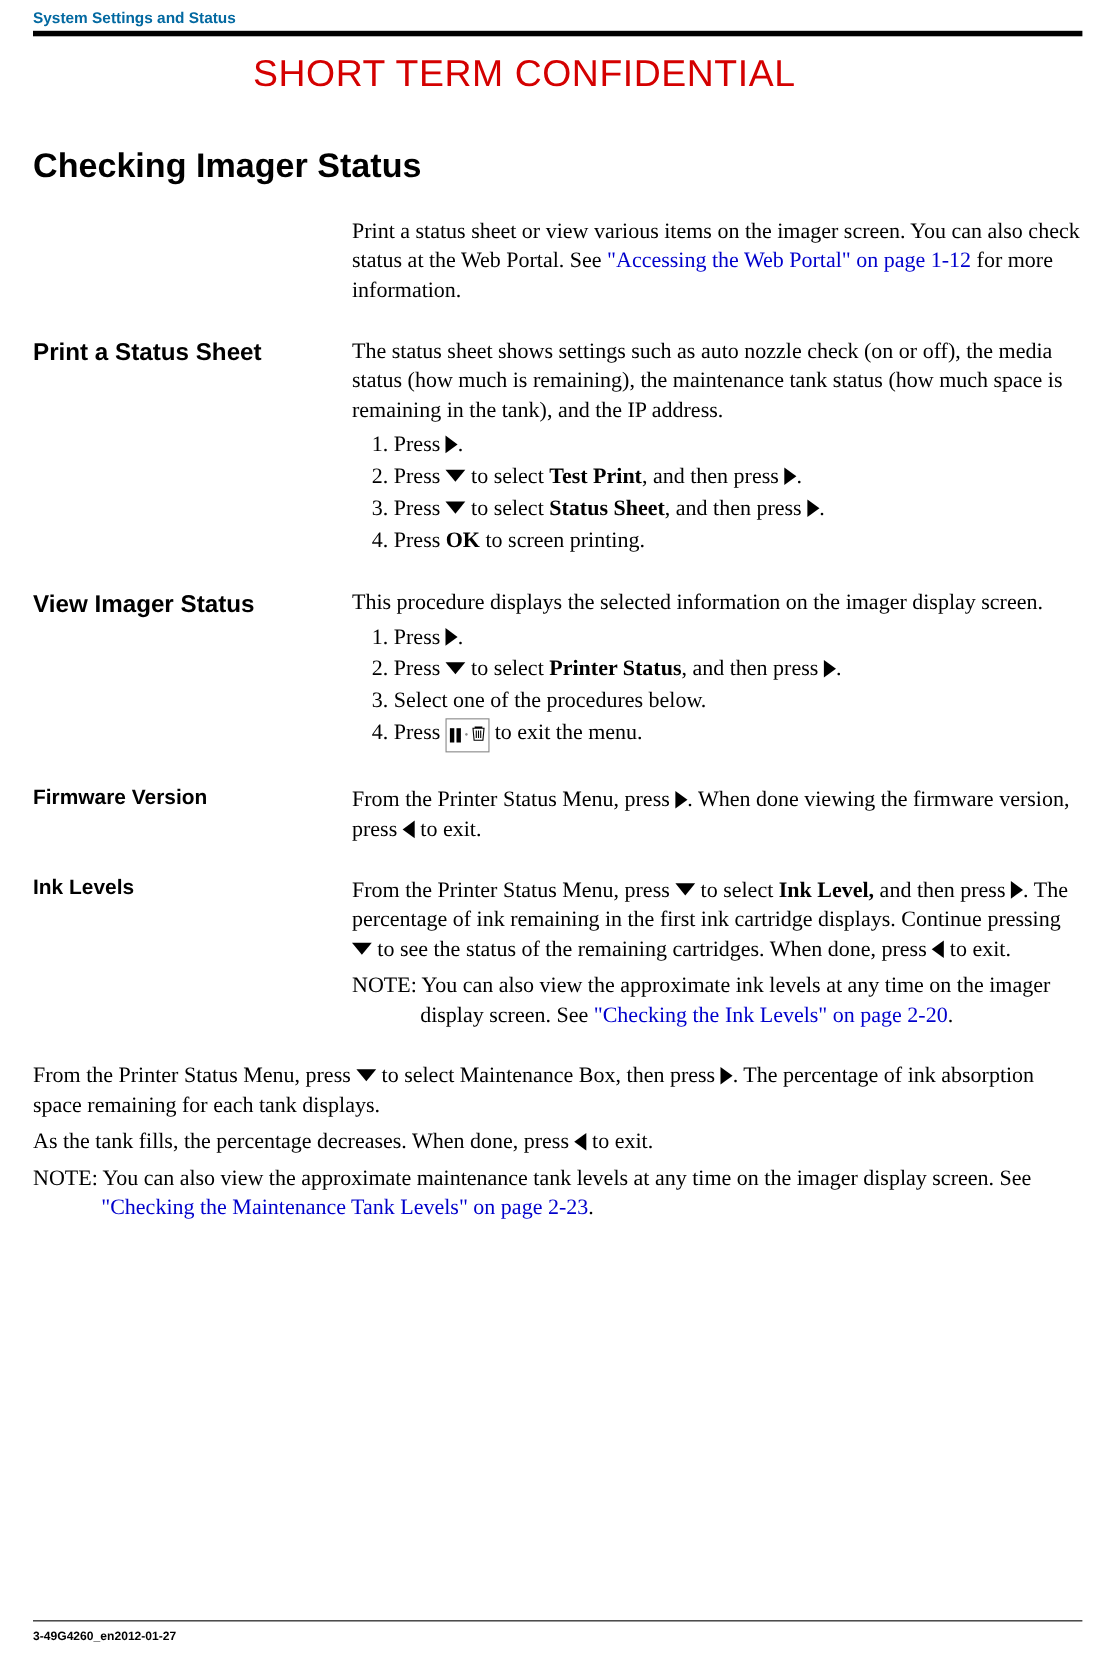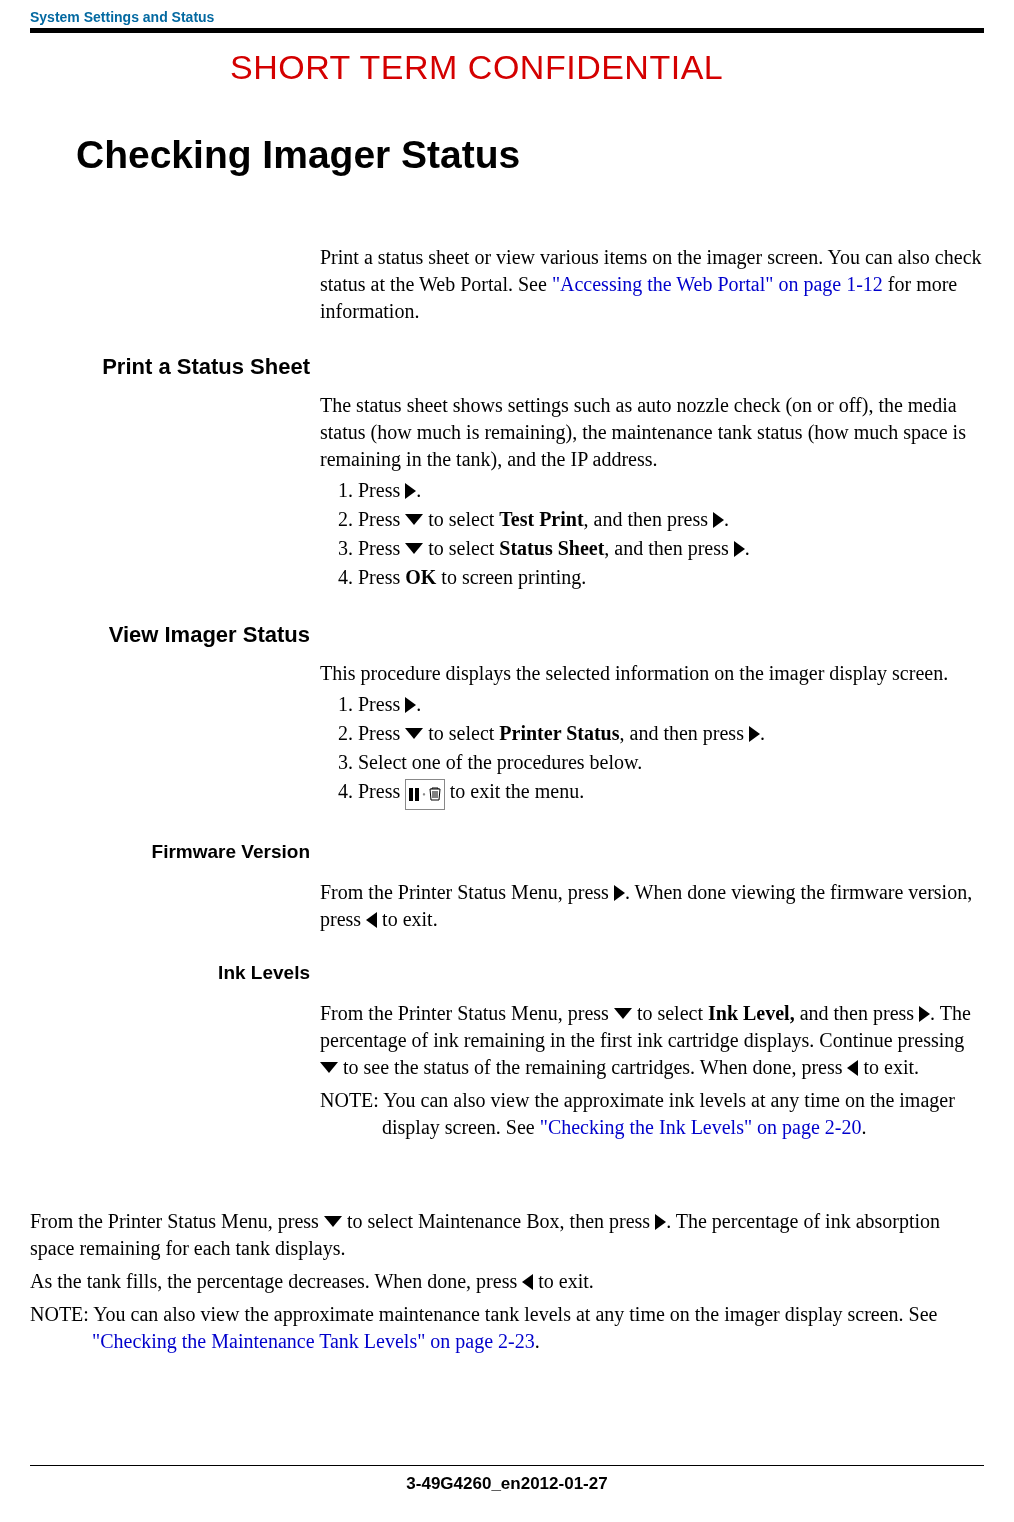--- a/index.html
+++ b/index.html
@@ -34,50 +34,47 @@
       margin-top: 48px;
     }
     .rule-thick {
       border: none;
       border-top: 5px solid #000;
       margin-top: 2px;
     }
     .main-heading {
       font-family: Arial, Helvetica, sans-serif;
       font-weight: bold;
-      font-size: 39px;
+      font-size: 31px;
       margin-top: 100px;
       margin-bottom: 10px;
-      margin-left: 46px;
     }
     .section-row {
       display: flex;
       flex-direction: row;
       margin-top: 28px;
       width: 100%;
     }
     .section-left {
       width: 290px;
       flex-shrink: 0;
       font-family: Arial, Helvetica, sans-serif;
       font-weight: bold;
       font-size: 22px;
       line-height: 1.3;
       padding-right: 10px;
-      text-align: right;
     }
     .section-left.sub {
       font-size: 19px;
     }
     .section-right {
       flex: 1;
       font-size: 20px;
       line-height: 1.35;
       color: #000;
-      margin-top: 39px;
     }
     .intro-row .section-left { width: 290px; }
     .intro-row .section-right { }
     .link { color: #0000cc; }
     ol.steps {
       list-style: decimal;
       margin-left: 38px;
       margin-top: 4px;
     }
     ol.steps li {
@@ -134,24 +131,24 @@
       text-indent: -62px;
     }
     .footer {
       position: absolute;
       bottom: 28px;
       left: 30px;
       right: 30px;
       border-top: 1.5px solid #000;
       padding-top: 8px;
       display: flex;
-      justify-content: center;
-      font-family: Arial, Helvetica, sans-serif;
-      font-weight: bold;
-      font-size: 17px;
+      justify-content: flex-start;
+      font-family: Arial, Helvetica, sans-serif;
+      font-weight: bold;
+      font-size: 11px;
     }
     .para + .para { margin-top: 6px; }
   </style>
 </head>
 <body>
 
 <div class="header-row">
   <span class="header-label">System Settings and Status</span>
   <span class="watermark">SHORT TERM CONFIDENTIAL</span>
 </div>

